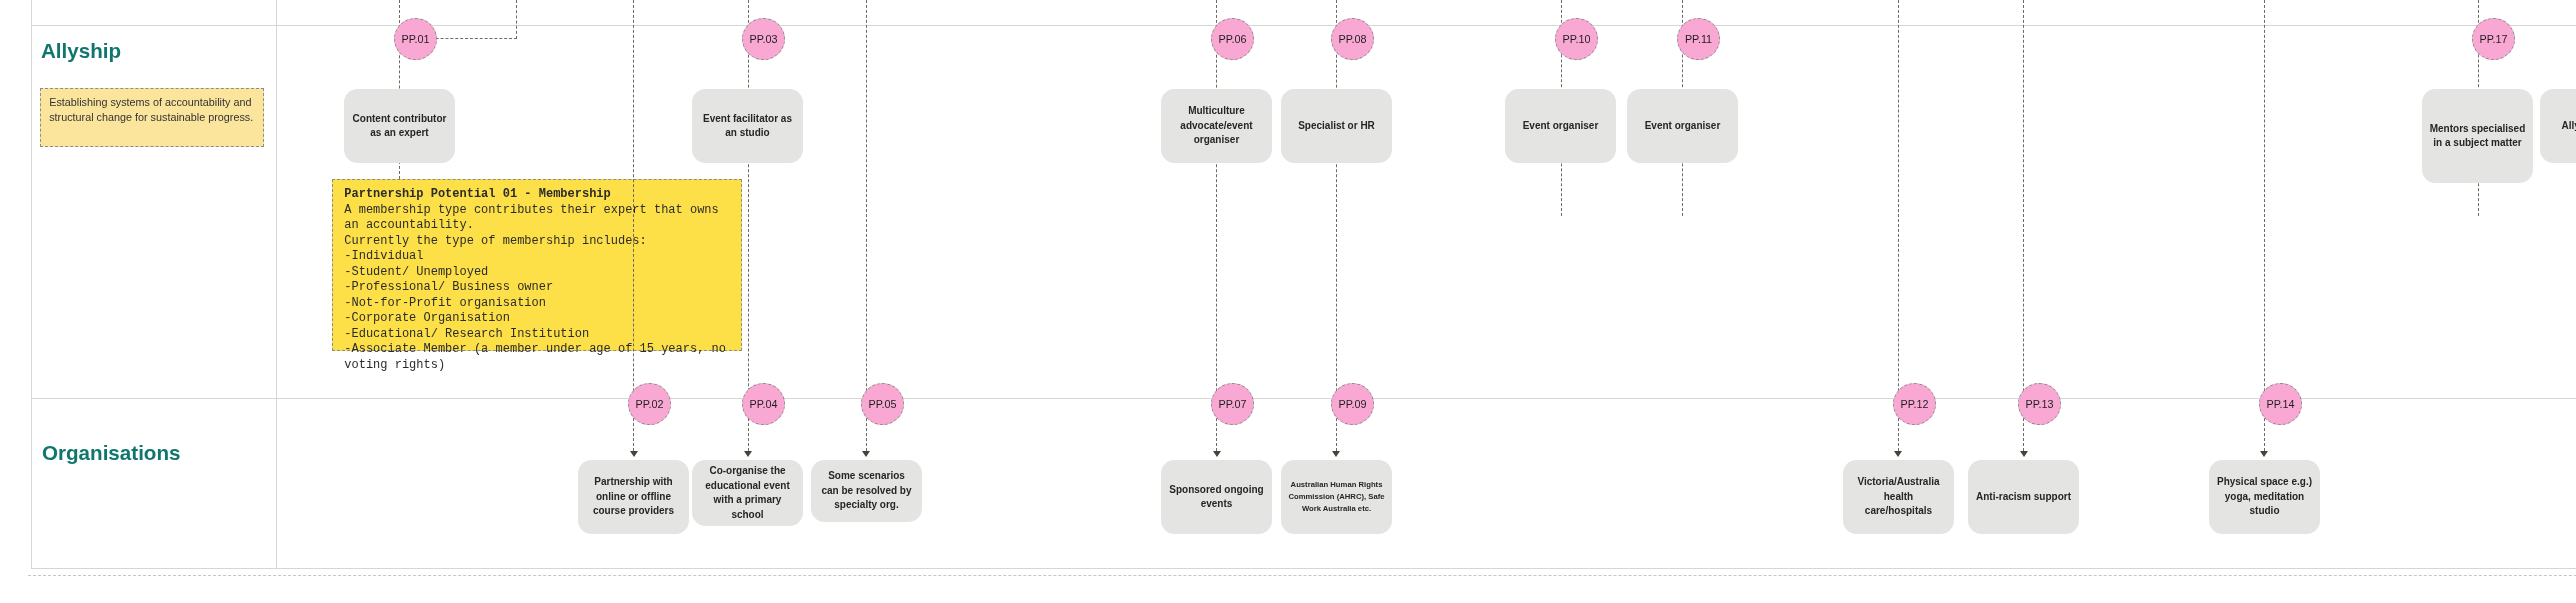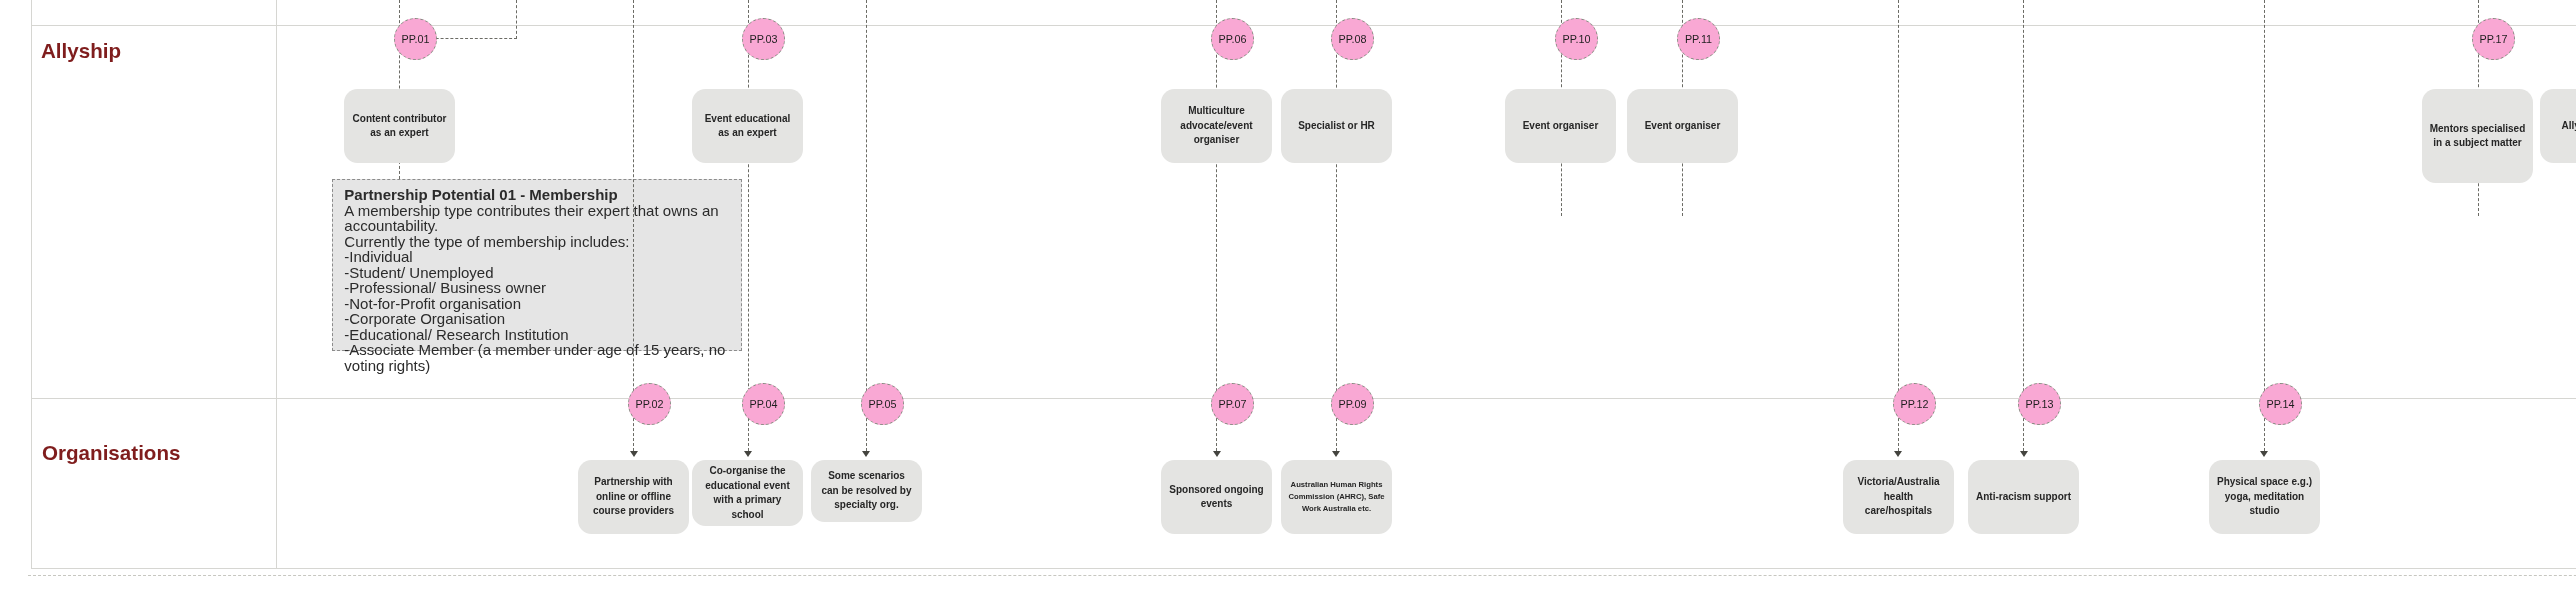--- a/index.html
+++ b/index.html
@@ -9,24 +9,24 @@
     background:#ffffff;
     font-family:"Liberation Sans", sans-serif;
     overflow:hidden;
   }
   .hline{position:absolute;height:0;border-top:1px solid #d6d6d2;}
   .vline{position:absolute;width:0;border-left:1px solid #d6d6d2;}
   .hline-dashed{position:absolute;height:0;border-top:1px dashed #c7c7c1;}
   .connector{position:absolute;width:0;border-left:1px dashed #6b6b65;}
   .connector-h{position:absolute;height:0;border-top:1px dashed #6b6b65;}
   .arrow{position:absolute;width:0;height:0;border-left:4.1px solid transparent;border-right:4.1px solid transparent;border-top:6.2px solid #44443f;}
-  .lane-title{position:absolute;font-weight:bold;font-size:20.6px;color:#7f1d1d;white-space:nowrap;}
+  .lane-title{position:absolute;font-weight:bold;font-size:20.6px;color:#0f766e;white-space:nowrap;}
   .note{position:absolute;box-sizing:border-box;border:1px dashed #8c8c8c;color:#333333;}
   .note-yellow{background:#fbe59c;padding:6.2px 8.2px;font-size:10.8px;line-height:14.4px;}
-  .note-green{background:#e5e5e5;padding:7.2px 11.3px;font-size:15px;line-height:15.5px;color:#2b2b2b;}
+  .note-green{background:#fde047;padding:7.2px 11.3px;font-size:12px;line-height:15.5px;color:#2b2b2b;font-family:Liberation Mono, monospace;}
   .note-green .note-title{font-weight:bold;}
   .pp-box{
     position:absolute;box-sizing:border-box;width:111px;
     background:#e4e4e2;border-radius:13.4px;
     display:flex;align-items:center;justify-content:center;text-align:center;
     padding:5.2px 7.2px;color:#262626;font-weight:bold;font-size:10px;line-height:1.45;
   }
   .pp-box.small{font-size:7.7px;line-height:1.55;}
   .pp-ellipse{
     position:absolute;box-sizing:border-box;width:43px;height:42px;
@@ -44,20 +44,21 @@
   <div class="vline" style="left:276px;top:0;height:568px;"></div>
 
   <div class="hline" style="left:31px;top:25px;width:2924px;"></div>
   <div class="hline" style="left:31px;top:398px;width:2924px;"></div>
   <div class="hline" style="left:31px;top:568px;width:2924px;"></div>
   <div class="hline-dashed" style="left:28px;top:575px;width:2959px;"></div>
 
   <div class="lane-title" style="left:41px;top:39px;">Allyship</div>
   <div class="lane-title" style="left:42px;top:441px;">Organisations</div>
 
+  <div class="note note-yellow" style="left:40px;top:88px;width:224px;height:59px;">Establishing systems of accountability and structural change for sustainable progress.</div>
 
   <div class="note note-green" style="left:332px;top:179px;width:410px;height:172px;">
     <div class="note-title">Partnership Potential 01 - Membership</div>
     <div id="membership-lines">
         <div>A membership type contributes their expert that owns an accountability.</div>
         <div>Currently the type of membership includes:</div>
         <div>-Individual</div>
         <div>-Student/ Unemployed</div>
         <div>-Professional/ Business owner</div>
         <div>-Not-for-Profit organisation</div>
@@ -90,21 +91,21 @@
       <div class="connector" style="left: 2478px; top: 0px; height: 216px;"></div>
       <div class="connector" style="left: 516px; top: 0px; height: 39px;"></div>
       <div class="connector-h" style="left: 421px; top: 38px; width: 96px;"></div>
       <div class="pp-box" style="left: 344px; top: 89px; height: 74px;">
         <span>Content contributor as an expert</span>
       </div>
       <div class="pp-box" style="left: 578px; top: 460px; height: 74px;">
         <span>Partnership with online or offline course providers</span>
       </div>
       <div class="pp-box" style="left: 692px; top: 89px; height: 74px;">
-        <span>Event educational as an expert</span>
+        <span>Event facilitator as an studio</span>
       </div>
       <div class="pp-box" style="left: 692px; top: 460px; height: 66px;">
         <span>Co-organise the educational event with a primary school</span>
       </div>
       <div class="pp-box" style="left: 811px; top: 460px; height: 62px;">
         <span>Some scenarios can be resolved by specialty org.</span>
       </div>
       <div class="pp-box" style="left: 1161px; top: 89px; height: 74px;">
         <span>Multiculture advocate/event organiser</span>
       </div>

